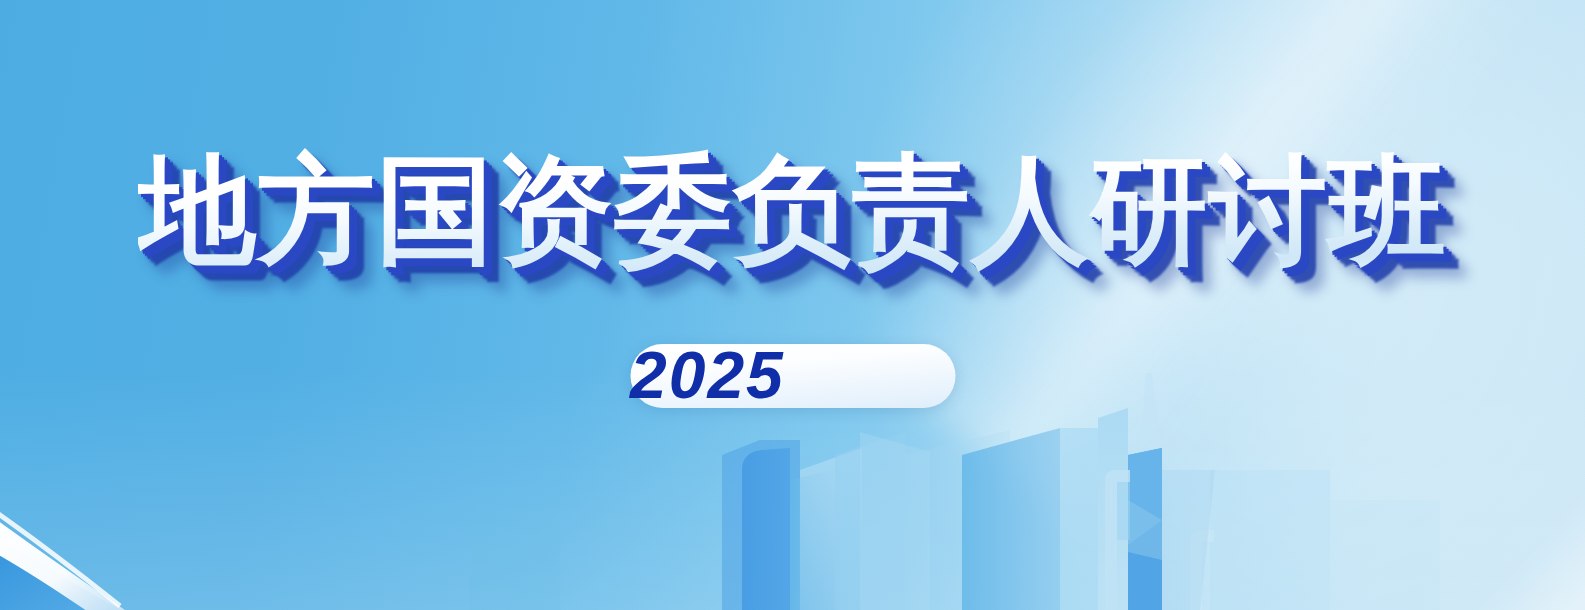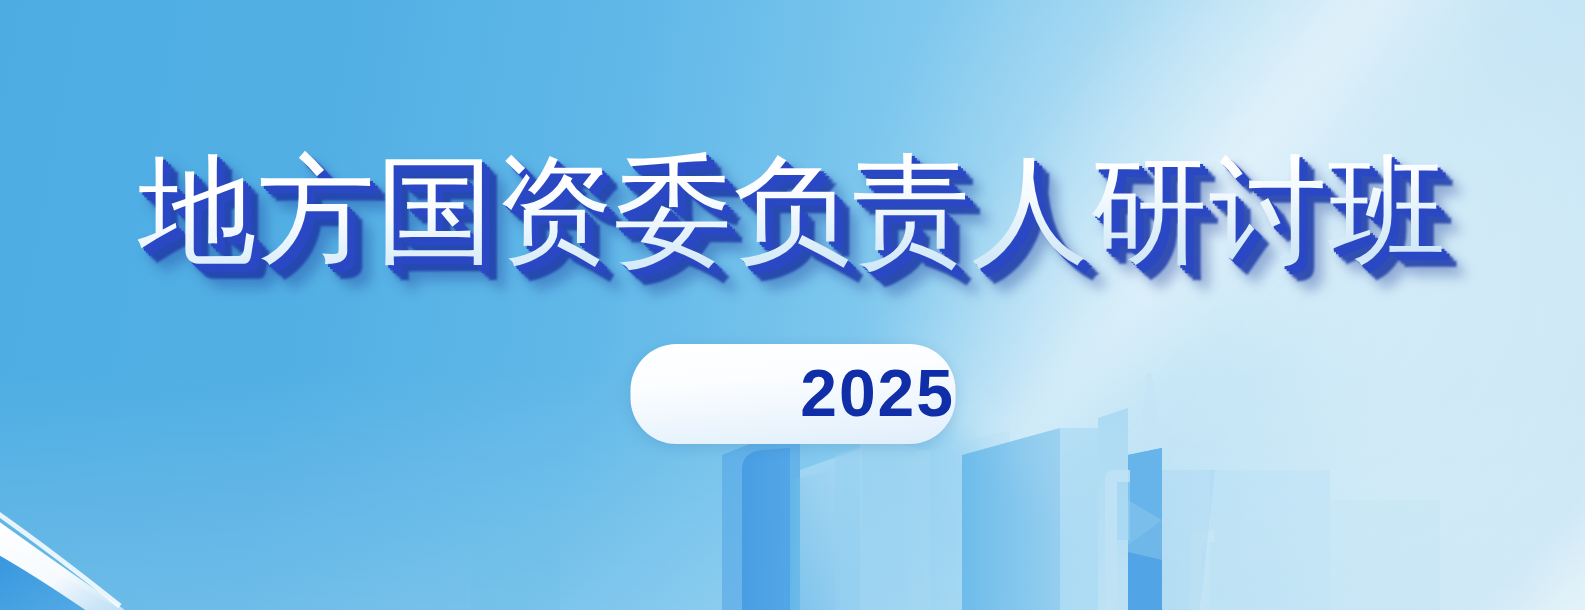--- a/index.html
+++ b/index.html
@@ -108,21 +108,21 @@
     right: 0;
     top: 143px;
     text-align: center;
     pointer-events: none;
   }
 
   .title {
     display: inline-block;
     font-family: "DejaVu Sans", "Liberation Sans", sans-serif;
     font-size: 118px;
-    font-weight: 400;
+    font-weight: 700;
     letter-spacing: 1px;
     line-height: 1.14;
     white-space: nowrap;
 
     background-image: linear-gradient(178deg,
         #ffffff 0%,
         #ffffff 30%,
         #f4fafe 48%,
         #dceef9 70%,
         #cfe7f7 86%,
@@ -140,31 +140,32 @@
     text-align: center;
   }
 
   
   .year-badge {
     position: absolute;
     left: 50%;
     transform: translateX(-50%);
     top: 344px;
     width: 325px;
-    height: 100px;
+    height: 64px;
     border-radius: 46px;
     background: linear-gradient(175deg,
                 #ffffff 0%,
                 #fbfdff 36%,
                 #eef6fd 66%,
                 #dfeefb 100%);
     box-shadow: 0 3px 14px rgba(40,90,150,0.18);
     display: flex;
     align-items: center;
-    justify-content: flex-end;
+    justify-content: flex-start;
+    font-style: italic;
   }
 
   .year-text {
     font-family: "Liberation Sans", "DejaVu Sans", sans-serif;
     font-size: 66px;
     font-weight: 700;
     color: #0F2EA8;
     letter-spacing: 2px;
     line-height: 1;
     margin-top: -2px;

